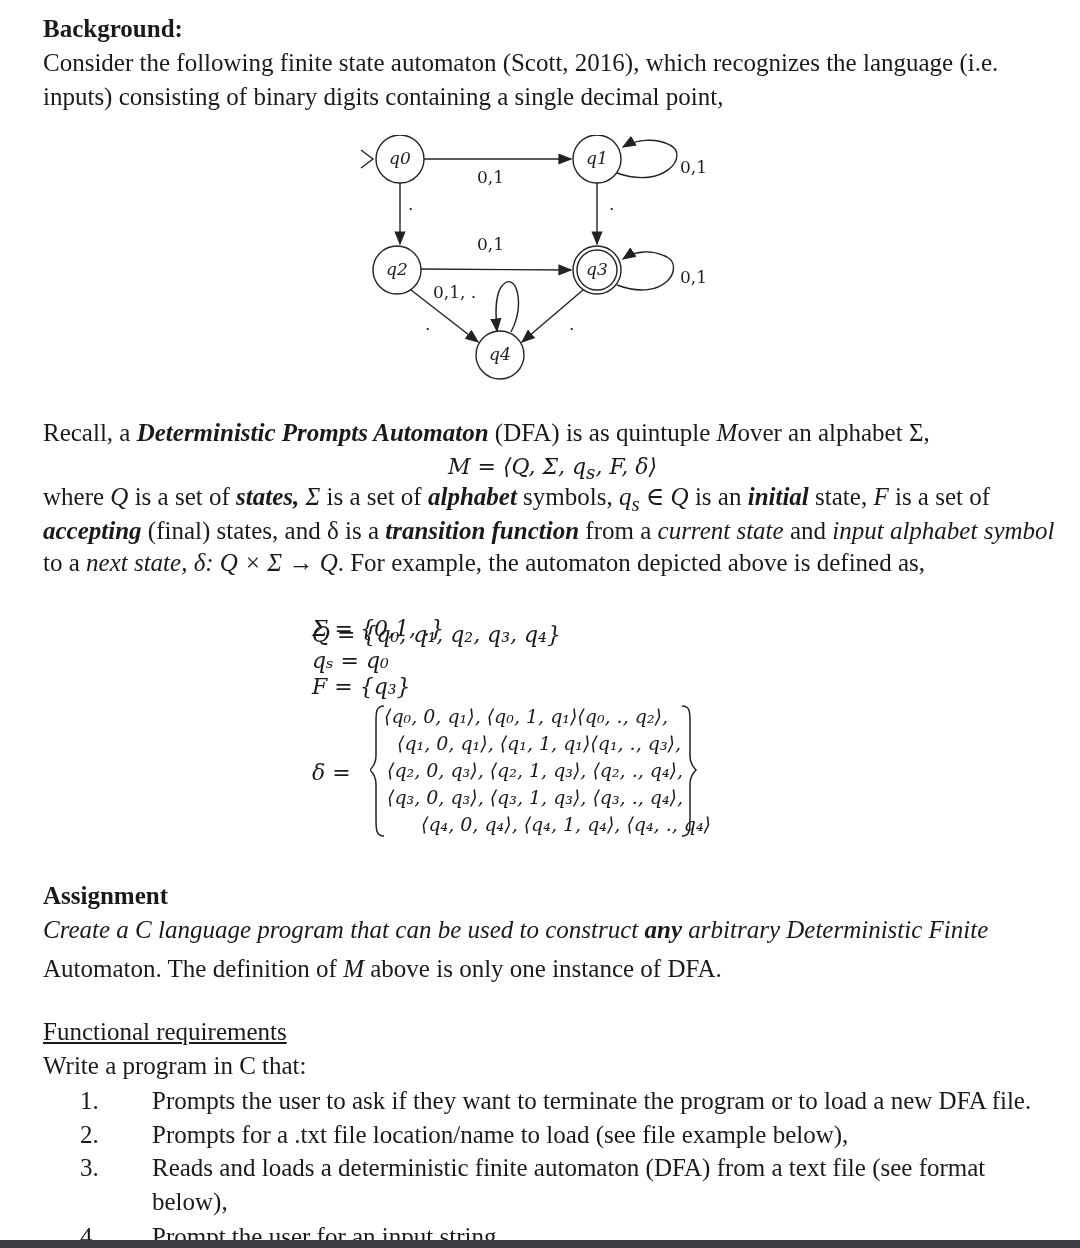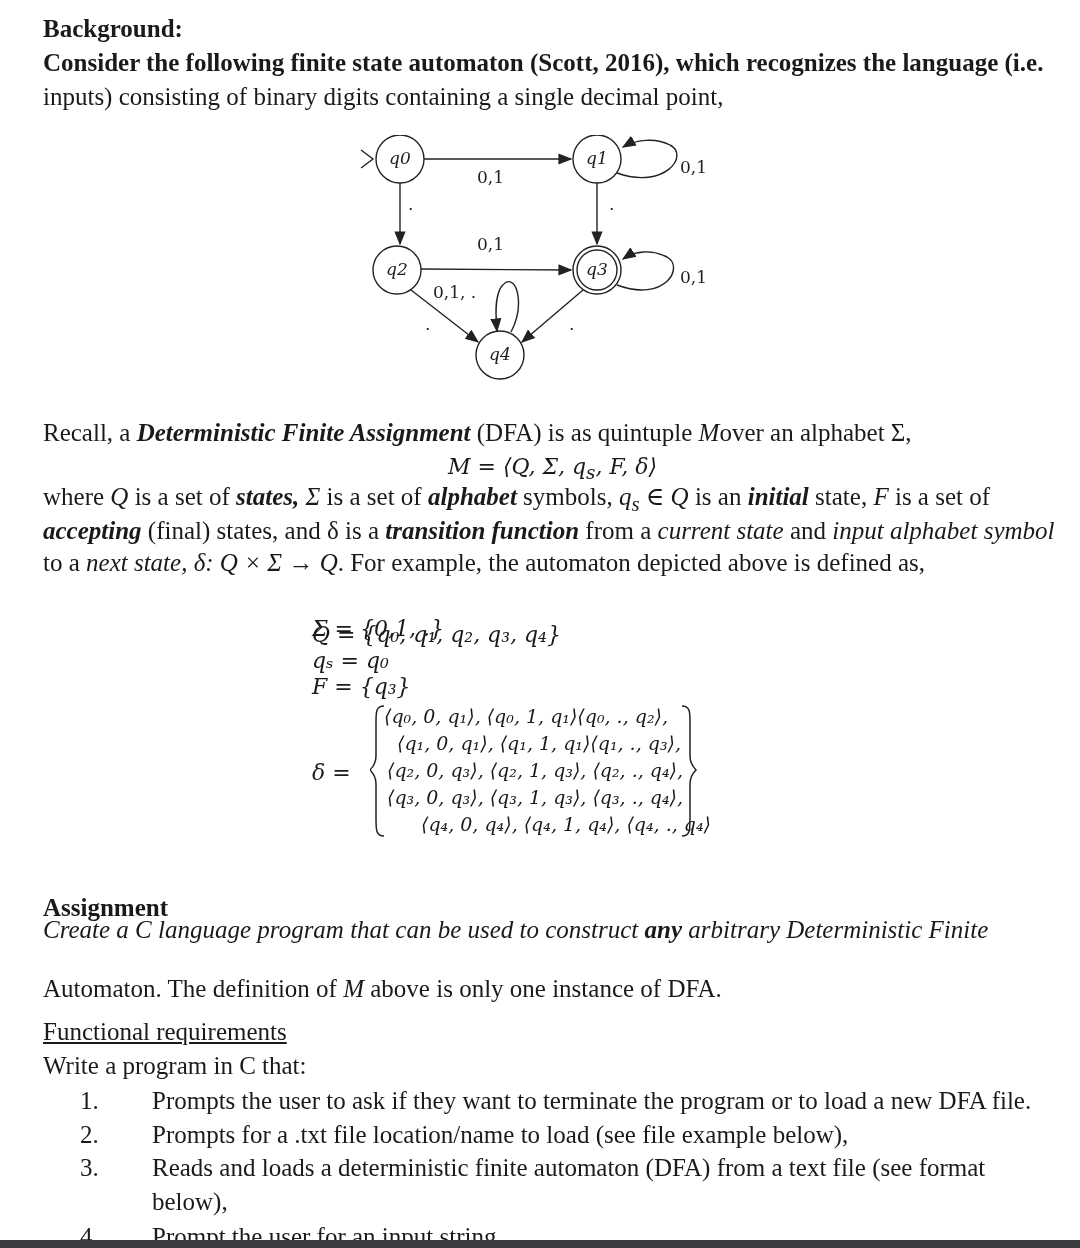--- a/index.html
+++ b/index.html
@@ -22,21 +22,21 @@
   .num { position: absolute; left: 37px; }
   .txt { position: absolute; left: 77px; margin-left: 32px; }
   .bottom-bar { position: absolute; left: 0; top: 1240px; width: 1080px; height: 8px; background: #3b3d40; }
 </style>
 </head>
 <body>
 
 <div class="page">
 
   <div class="line bold" style="top:14px;">Background:</div>
-  <div class="line" style="top:48px;font-weight:bold;">Consider the following finite state automaton (Scott, 2016), which recognizes the language (i.e.</div>
+  <div class="line" style="top:48px;">Consider the following finite state automaton (Scott, 2016), which recognizes the language (i.e.</div>
   <div class="line" style="top:82px;">inputs) consisting of binary digits containing a single decimal point,</div>
 
 </div>
 
 <svg class="diagram" viewBox="0 0 400 250" width="400" height="250">
   <defs>
     <marker id="ah" markerWidth="10" markerHeight="10" refX="9" refY="5" orient="auto">
       <path d="M0,1 L10,5 L0,9 z" fill="#222"></path>
     </marker>
   </defs>
@@ -75,21 +75,21 @@
     <text x="132" y="115">0,1</text>
     <text x="335" y="148">0,1</text>
     <text x="80" y="195">.</text>
     <text x="224" y="195">.</text>
     <text x="88" y="163">0,1, .</text>
   </g>
 </svg>
 
 <div class="page">
   <div class="line" style="top:418px;">
-    <span>Recall, a </span><span class="bi">Deterministic Finite Assignment</span><span> (DFA) is as quintuple </span><span class="it">M</span><span>over an alphabet Σ,</span>
+    <span>Recall, a </span><span class="bi">Deterministic Prompts Automaton</span><span> (DFA) is as quintuple </span><span class="it">M</span><span>over an alphabet Σ,</span>
   </div>
   <div class="line math" style="top:452px; left:405px;">
     <span>M = ⟨Q, Σ, q</span><sub>s</sub><span>, F, δ⟩</span>
   </div>
   <div class="line" style="top:482px;">
     <span>where </span><span class="it">Q</span><span> is a set of </span><span class="bi">states,</span><span class="it"> Σ</span><span> is a set of </span><span class="bi">alphabet</span><span> symbols, </span><span class="it">q</span><sub class="it">s</sub><span> ∈ </span><span class="it">Q</span><span> is an </span><span class="bi">initial</span><span> state, </span><span class="it">F</span><span> is a set of</span>
   </div>
   <div class="line" style="top:516px;">
     <span class="bi">accepting</span><span> (final) states, and δ is a </span><span class="bi">transition function</span><span> from a </span><span class="it">current state</span><span> and </span><span class="it">input alphabet symbol</span>
   </div>
@@ -112,25 +112,25 @@
 </svg>
 <div>
   <div class="delta-row" style="left:384px; top:703px;">⟨q₀, 0, q₁⟩, ⟨q₀, 1, q₁⟩⟨q₀, ., q₂⟩,</div>
   <div class="delta-row" style="left:397px; top:730px;font-style:italic;">⟨q₁, 0, q₁⟩, ⟨q₁, 1, q₁⟩⟨q₁, ., q₃⟩,</div>
   <div class="delta-row" style="left:387px; top:757px;">⟨q₂, 0, q₃⟩, ⟨q₂, 1, q₃⟩, ⟨q₂, ., q₄⟩,</div>
   <div class="delta-row" style="left:387px; top:784px;">⟨q₃, 0, q₃⟩, ⟨q₃, 1, q₃⟩, ⟨q₃, ., q₄⟩,</div>
   <div class="delta-row" style="left:387px; top:811px;margin-left:34px;">⟨q₄, 0, q₄⟩, ⟨q₄, 1, q₄⟩, ⟨q₄, ., q₄⟩</div>
 </div>
 
 <div class="page">
-  <div class="line bold" style="top:881px;margin-top:12px;">Assignment</div>
+  <div class="line bold" style="top:881px;">Assignment</div>
   <div class="line" style="top:915px;font-style:italic;">
     <span>Create a C language program that can be used to construct </span><span class="bold">any</span><span> arbitrary Deterministic Finite</span>
   </div>
-  <div class="line" style="top:974px;">
+  <div class="line" style="top:954px;">
     <span>Automaton. The definition of </span><span class="it">M</span><span> above is only one instance of DFA.</span>
   </div>
 
   <div class="line u" style="top:1017px;">Functional requirements</div>
   <div class="line" style="top:1051px;">Write a program in C that:</div>
 
   <div class="list-item" style="top:1086px; left:0; width:1000px;">
     <span class="num">1.</span>
     <span class="txt">Prompts the user to ask if they want to terminate the program or to load a new DFA file.</span>
   </div>

